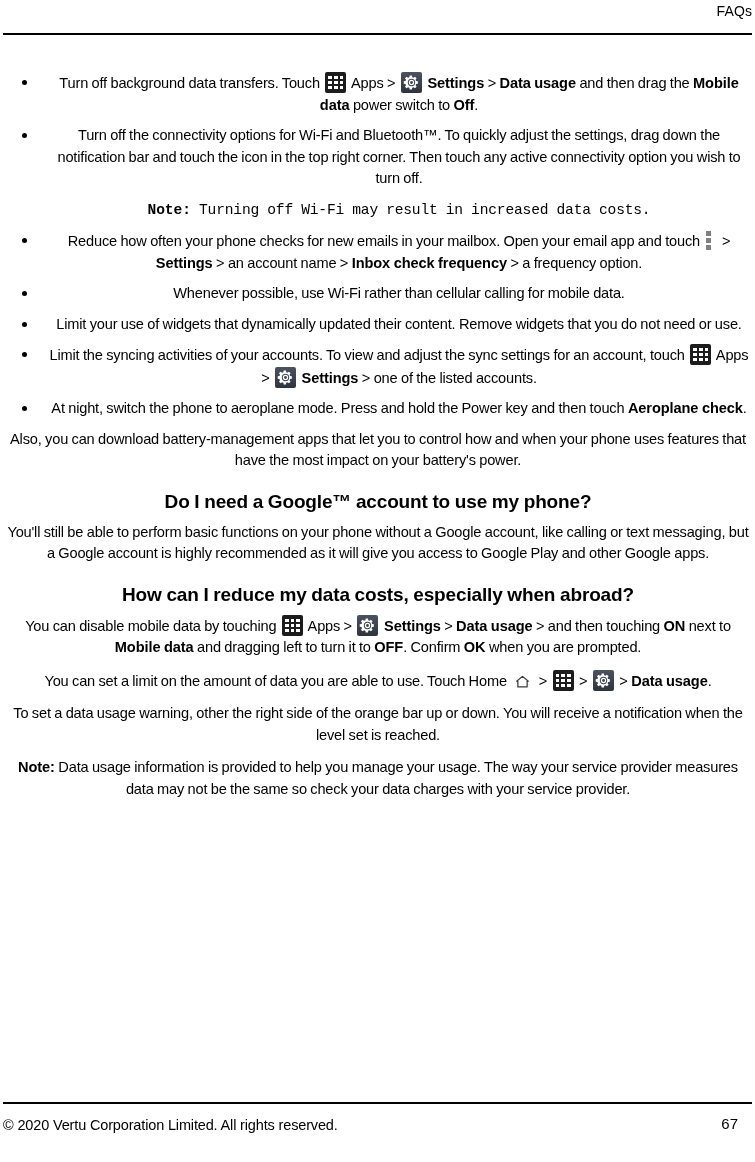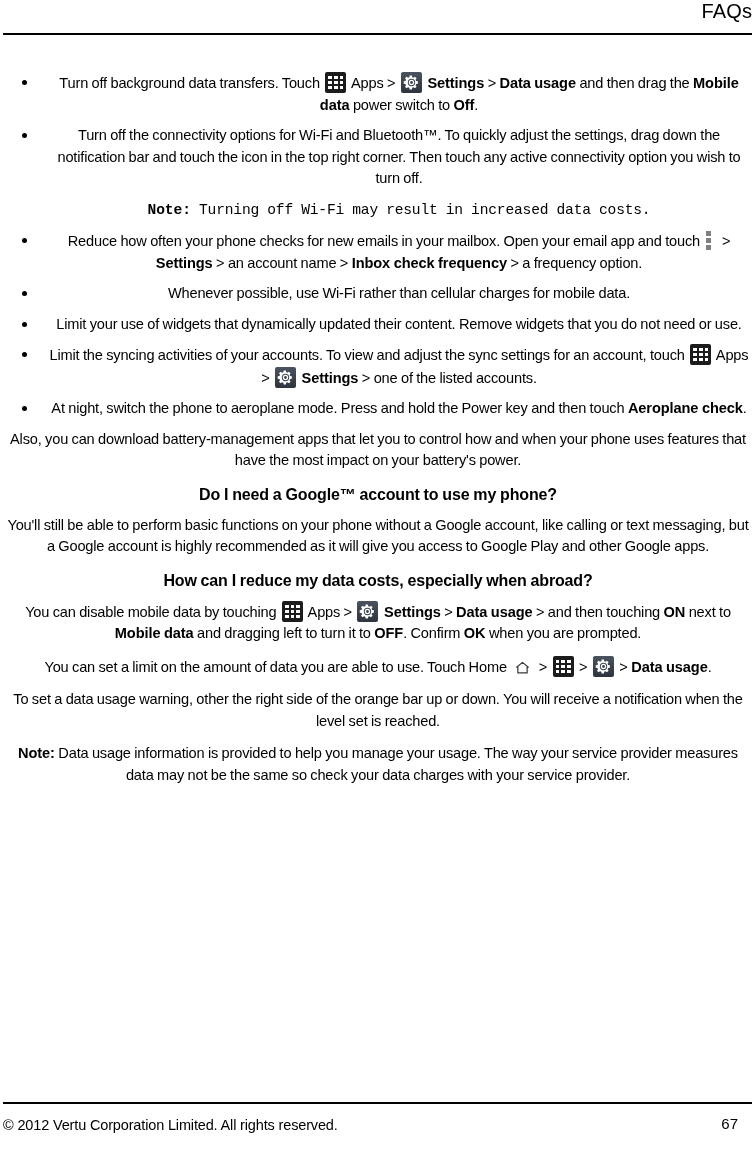--- a/index.html
+++ b/index.html
@@ -28,21 +28,21 @@
     position: absolute;
     top: 0;
     left: 3px;
     right: 3px;
     height: 38px;
   }
   .header-title {
     position: absolute;
     right: 0;
     top: 2px;
-    font-size: 20px;
+    font-size: 14px;
     line-height: 18px;
     letter-spacing: 0.1px;
     color: #000;
     text-align: right;
     white-space: nowrap;
   }
   .header-rule {
     position: absolute;
     left: 0;
     right: 0;
@@ -135,25 +135,25 @@
     margin-bottom: 9px;
     font-family: Liberation Mono, monospace;
   }
 
   b, .b {
     font-weight: bold;
     letter-spacing: -0.1px;
   }
 
   .heading {
-    font-size: 16px;
+    font-size: 19px;
     font-weight: bold;
     line-height: 21px;
     letter-spacing: -0.15px;
-    margin-top: 12px;
+    margin-top: 19px;
     margin-bottom: 10px;
   }
 
   
   .icn {
     display: inline-block;
     vertical-align: -5px;
     margin: 0 2px;
   }
 
@@ -246,21 +246,21 @@
                 <i></i>
                 <i></i>
                 <i></i>
               </span></span> Apps &gt; <span class="icn icon-settings"><svg width="17" height="17" viewBox="0 0 24 24">
                 <path fill="#ffffff" d="M12 8.2a3.8 3.8 0 1 0 0 7.6 3.8 3.8 0 0 0 0-7.6zm0 5.8a2 2 0 1 1 0-4 2 2 0 0 1 0 4z"></path>
                 <path fill="#ffffff" d="M21 13.6v-3.2l-2.5-.4a6.9 6.9 0 0 0-.8-1.9l1.5-2-2.3-2.3-2 1.5a6.9 6.9 0 0 0-1.9-.8L12.6 2h-3.2l-.4 2.5a6.9 6.9 0 0 0-1.9.8l-2-1.5L2.8 6.1l1.5 2a6.9 6.9 0 0 0-.8 1.9L1 10.4v3.2l2.5.4c.2.7.5 1.3.8 1.9l-1.5 2 2.3 2.3 2-1.5c.6.4 1.2.6 1.9.8l.4 2.5h3.2l.4-2.5c.7-.2 1.3-.4 1.9-.8l2 1.5 2.3-2.3-1.5-2c.4-.6.6-1.2.8-1.9l2.5-.4zM12 17.2a5.2 5.2 0 1 1 0-10.4 5.2 5.2 0 0 1 0 10.4z"></path>
               </svg></span><b> Settings</b> &gt; <b>Data usage</b> and then drag the <b>Mobile data</b> power switch to <b>Off</b>.</span></li>
         <li><span class="bullet-dot"></span><span>Turn off the connectivity options for Wi-Fi and Bluetooth™. To quickly adjust the settings, drag down the notification bar and touch the icon in the top right corner. Then touch any active connectivity option you wish to turn off.</span></li>
         <p class="sub-note"><b>Note:</b> Turning off Wi-Fi may result in increased data costs.</p>
         <li><span class="bullet-dot"></span><span>Reduce how often your phone checks for new emails in your mailbox. Open your email app and touch <span class="icn icon-overflow"><i></i><i></i><i></i></span> &gt; <b>Settings</b> &gt; an account name &gt; <b>Inbox check frequency</b> &gt; a frequency option.</span></li>
-        <li><span class="bullet-dot"></span><span>Whenever possible, use Wi-Fi rather than cellular charges for mobile data.</span></li>
+        <li><span class="bullet-dot"></span><span>Whenever possible, use Wi-Fi rather than cellular calling for mobile data.</span></li>
         <li><span class="bullet-dot"></span><span>Limit your use of widgets that dynamically updated their content. Remove widgets that you do not need or use.</span></li>
         <li><span class="bullet-dot"></span><span>Limit the syncing activities of your accounts. To view and adjust the sync settings for an account, touch <span class="icn icon-apps"><span class="grid">
                 <i></i>
                 <i></i>
                 <i></i>
                 <i></i>
                 <i></i>
                 <i></i>
                 <i></i>
                 <i></i>
@@ -309,17 +309,17 @@
             <path fill="#ffffff" d="M12 8.2a3.8 3.8 0 1 0 0 7.6 3.8 3.8 0 0 0 0-7.6zm0 5.8a2 2 0 1 1 0-4 2 2 0 0 1 0 4z"></path>
             <path fill="#ffffff" d="M21 13.6v-3.2l-2.5-.4a6.9 6.9 0 0 0-.8-1.9l1.5-2-2.3-2.3-2 1.5a6.9 6.9 0 0 0-1.9-.8L12.6 2h-3.2l-.4 2.5a6.9 6.9 0 0 0-1.9.8l-2-1.5L2.8 6.1l1.5 2a6.9 6.9 0 0 0-.8 1.9L1 10.4v3.2l2.5.4c.2.7.5 1.3.8 1.9l-1.5 2 2.3 2.3 2-1.5c.6.4 1.2.6 1.9.8l.4 2.5h3.2l.4-2.5c.7-.2 1.3-.4 1.9-.8l2 1.5 2.3-2.3-1.5-2c.4-.6.6-1.2.8-1.9l2.5-.4zM12 17.2a5.2 5.2 0 1 1 0-10.4 5.2 5.2 0 0 1 0 10.4z"></path>
           </svg></span> &gt; <b>Data usage</b>.</p>
     <p class="para">To set a data usage warning, other the right side of the orange bar up or down. You will receive a notification when the level set is reached.</p>
     <p class="para" id="dc-note"><b>Note:</b> Data usage information is provided to help you manage your usage. The way your service provider measures data may not be the same so check your data charges with your service provider.</p>
 
   </div>
 
   <div class="page-footer">
     <div class="footer-rule"></div>
-    <div class="footer-copyright">© 2012 Vertu Corporation Limited. All rights reserved.</div>
+    <div class="footer-copyright">© 2020 Vertu Corporation Limited. All rights reserved.</div>
     <div class="footer-pagenum">67</div>
   </div>
 
 </div>
 
 </body></html>

